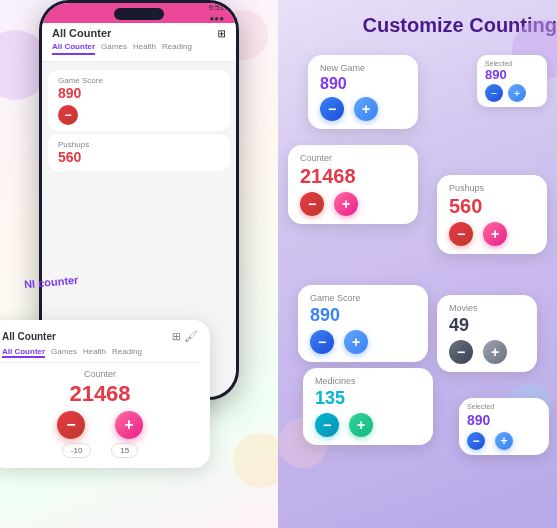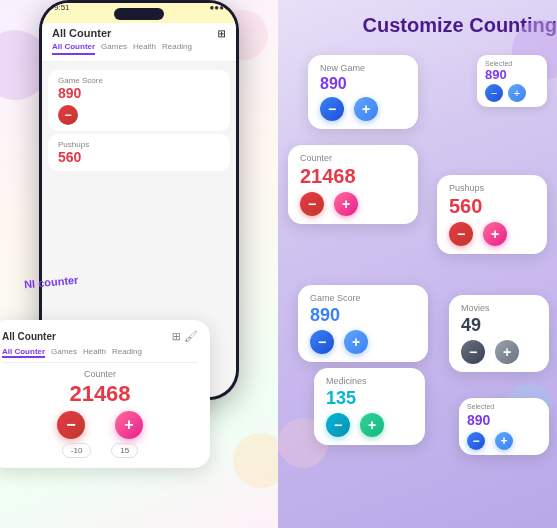--- a/index.html
+++ b/index.html
@@ -81,27 +81,28 @@
     .phone-screen-left {
       position: absolute;
       top: 3px; left: 3px; right: 3px; bottom: 3px;
       border-radius: 27px;
       background: #f5f5f5;
       overflow: hidden;
     }
 
     .phone-status-bar {
       height: 20px;
-      background: #fef9c3;
-      display: flex;
-      align-items: flex-start;
+      background: #ec4899;
+      display: flex;
+      align-items: flex-end;
       justify-content: space-between;
       padding: 0 12px;
       font-size: 8px;
       color: #333;
+      flex-direction: column;
     }
 
     .phone-app-bar {
       background: #fff;
       padding: 4px 10px 2px;
       border-bottom: 1px solid #eee;
     }
 
     .phone-app-title {
       font-size: 11px;
@@ -520,30 +521,30 @@
 
     <div class="right-card" style="top: 240px; left: 20px; width: 130px;">
       <div class="rc-label">Game Score</div>
       <div class="rc-value-blue">890</div>
       <div class="rc-btns">
         <div class="rc-btn-minus-blue">−</div>
         <div class="rc-btn-plus-blue">+</div>
       </div>
     </div>
 
-    <div class="right-card" style="top: 250px; right: 8px; width: 100px;">
+    <div class="right-card" style="top: 250px; right: 20px; width: 100px;">
       <div class="rc-label">Movies</div>
       <div class="rc-value-dark">49</div>
       <div class="rc-btns">
         <div class="rc-btn-minus-dark">−</div>
         <div class="rc-btn-plus-dark">+</div>
       </div>
     </div>
 
-    <div class="right-card" style="bottom: 60px; left: 25px; width: 111px; margin-left: 11px;">
+    <div class="right-card" style="bottom: 60px; left: 25px; width: 130px;">
       <div class="rc-label">Medicines</div>
       <div class="rc-value-teal">135</div>
       <div class="rc-btns">
         <div class="rc-btn-minus-teal">−</div>
         <div class="rc-btn-plus-teal">+</div>
       </div>
     </div>
 
     <div class="right-card" style="bottom: 50px; right: 8px; width: 90px; padding: 5px 8px;">
       <div class="rc-label" style="font-size:7px;">Selected</div>

